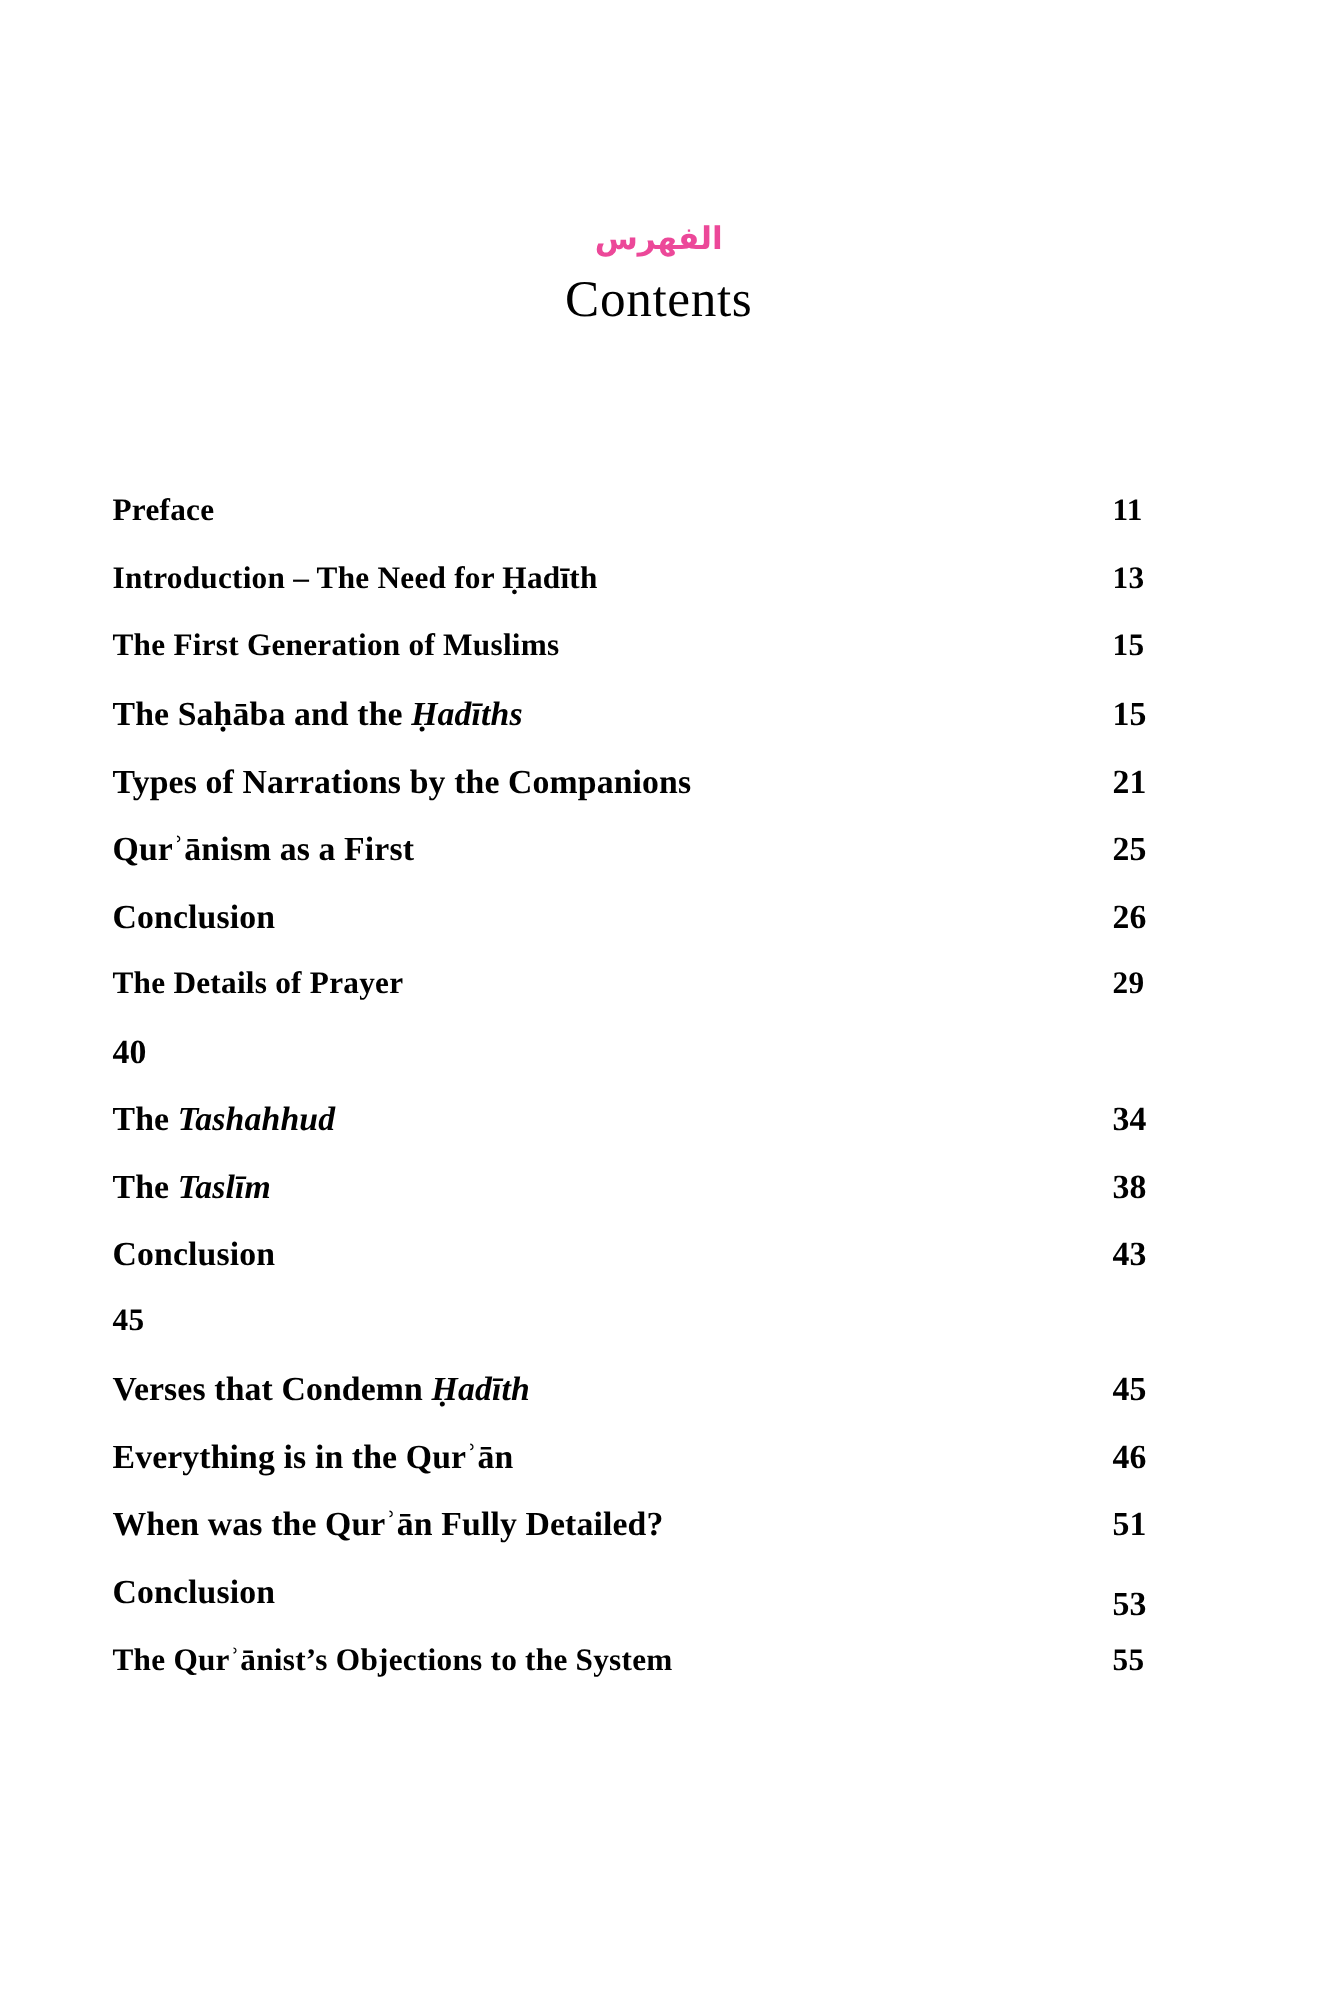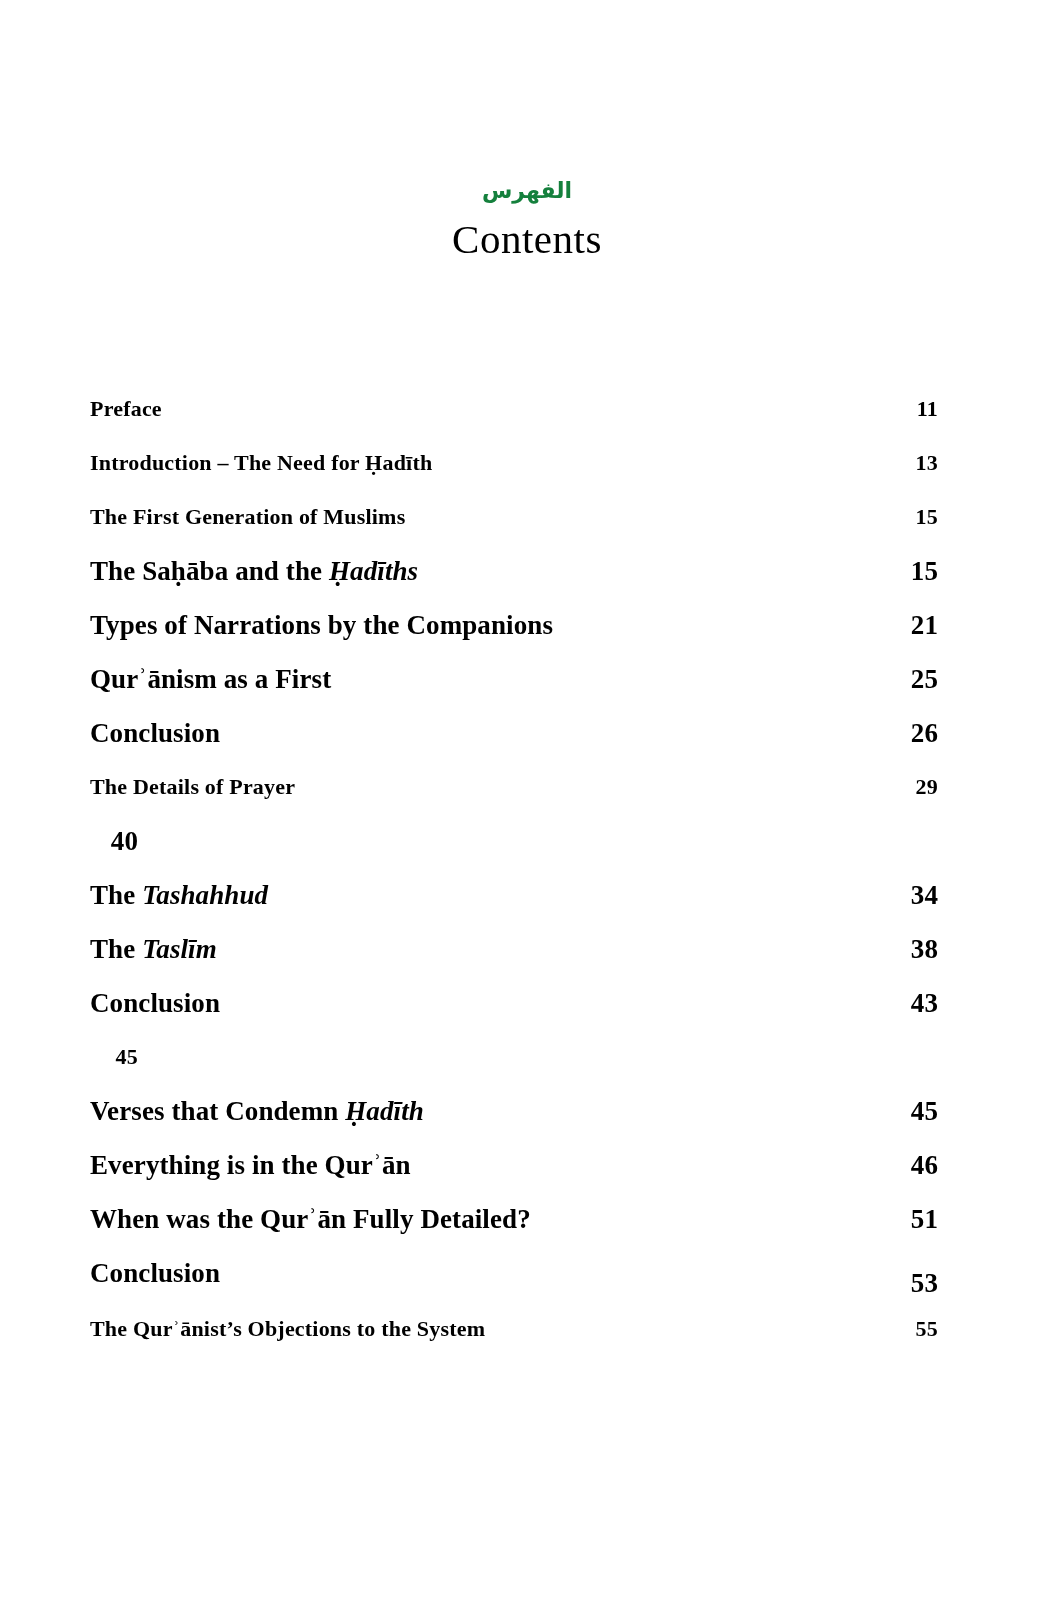--- a/index.html
+++ b/index.html
@@ -27,26 +27,26 @@
     position: absolute;
     top: 174px;
     left: 0;
     width: 1054px;
     text-align: center;
   }
 
   .arabic-title {
     font-family: "DejaVu Sans", "Liberation Sans", sans-serif;
     font-weight: bold;
-    font-size: 22px;
+    font-size: 25px;
     line-height: 34px;
     direction: rtl;
     unicode-bidi: bidi-override;
     letter-spacing: 0px;
-    color: #15803d;
+    color: #ec4899;
   }
 
   .contents-title {
     font-family: "Liberation Serif", "DejaVu Serif", serif;
     font-weight: normal;
     font-size: 41px;
     line-height: 50px;
     margin-top: 6px;
     letter-spacing: 0.5px;
     color: #000;
@@ -75,30 +75,30 @@
   .toc-title {
     font-size: 27px;
     line-height: 34px;
     white-space: nowrap;
     letter-spacing: 0.1px;
   }
 
   .toc-page {
     font-size: 27px;
     line-height: 34px;
-    text-align: right;
+    text-align: left;
     min-width: 48px;
     letter-spacing: 0.1px;
   }
 
   
   .level-chapter .toc-title,
   .level-chapter .toc-page {
     font-weight: bold;
-    font-size: 22px;
+    font-size: 25px;
     letter-spacing: 0.2px;
   }
 
   
   .level-section .toc-title,
   .level-section .toc-page {
     font-weight: bold;
   }
 
   .toc-title em {

